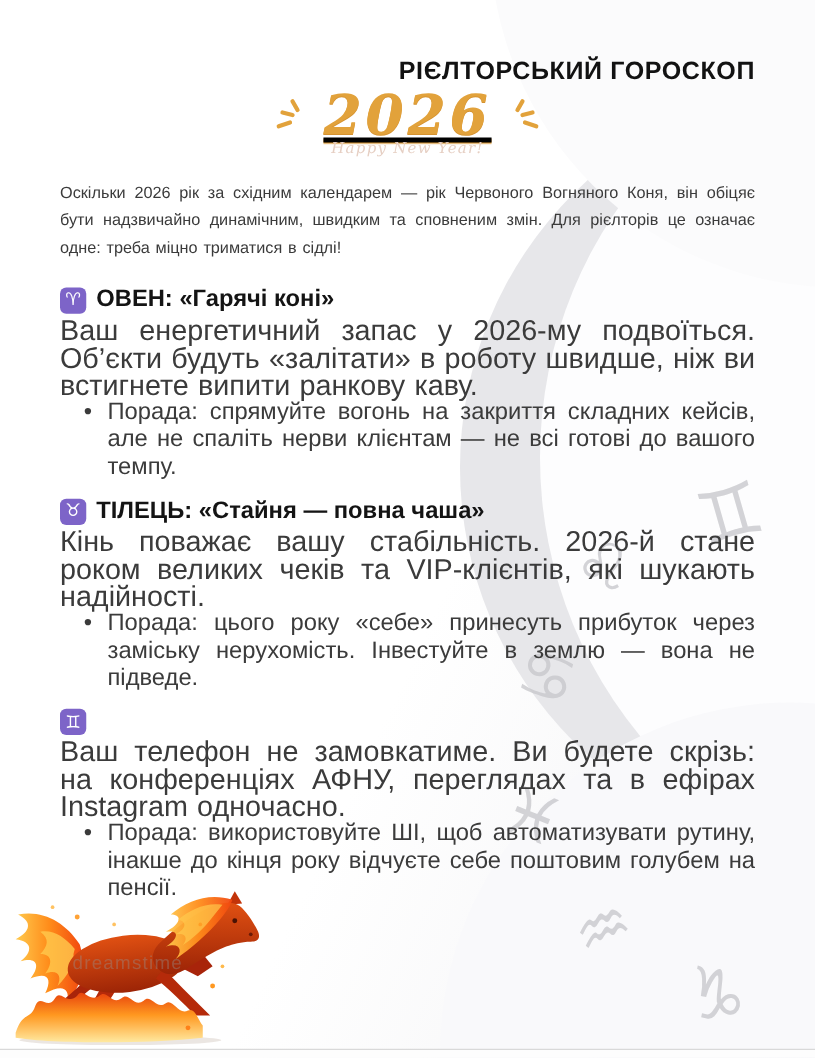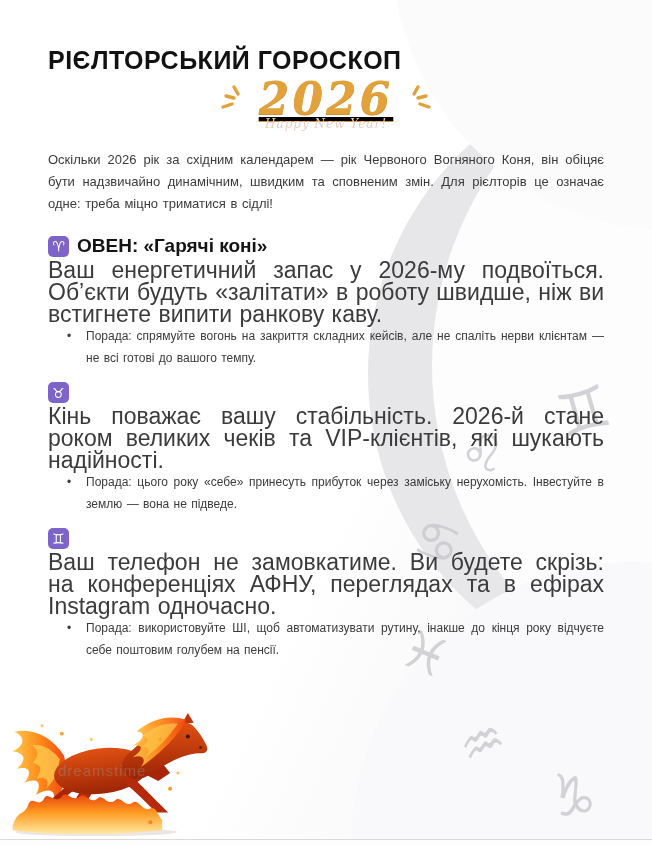--- a/index.html
+++ b/index.html
@@ -16,21 +16,21 @@
   .bg-glyph{position:absolute;font-family:"DejaVu Sans",sans-serif;color:#c6c6ca;
             opacity:.75;z-index:0;line-height:1;}
   .g1{left:558px;top:382px;font-size:58px;transform:rotate(-16deg);}
   .g2{left:460px;top:428px;font-size:50px;transform:rotate(10deg);}
   .g3{left:414px;top:516px;font-size:52px;transform:rotate(16deg);}
   .g4{left:402px;top:628px;font-size:52px;transform:rotate(22deg);}
   .g5{left:460px;top:718px;font-size:50px;transform:rotate(-24deg);}
   .g6{left:548px;top:770px;font-size:56px;transform:rotate(12deg);}
   
   .content{position:relative;z-index:2;padding:0 48px;}
-  h1.title{margin:46px 0 0;text-align:left;font-size:25px;font-weight:800;
+  h1.title{margin:46px 0 0;text-align:right;font-size:20px;font-weight:800;
            letter-spacing:.5px;color:#121212;}
   .logo{margin-top:2px;text-align:center;}
   .logo-row{display:flex;align-items:center;justify-content:center;gap:6px;text-decoration:underline;}
   .year{font-family:"DejaVu Serif",serif;font-style:italic;font-weight:700;
         font-size:44px;color:#e2a23b;letter-spacing:3px;line-height:1;
         text-shadow:0 1px 0 #d59230;}
   .hny{font-family:"DejaVu Serif",serif;font-style:italic;font-size:12px;
        color:#e6cfc3;letter-spacing:1px;margin-top:-4px;}
   p.intro{margin:18px 0 0;font-size:13px;line-height:22px;color:#3b3b3b;
           text-align:justify;text-align-last:left;word-spacing:1px;}
@@ -38,21 +38,21 @@
   .zsec + .zsec{margin-top:13px;}
   .zhead{margin:0 0 2px;display:flex;align-items:center;gap:8px;
          font-size:19px;font-weight:700;color:#141414;line-height:22px;}
   .zicon{display:inline-flex;align-items:center;justify-content:center;
          width:21px;height:21px;border-radius:5px;background:#7d64c8;
          color:#fff;font-family:"DejaVu Sans",sans-serif;font-size:14px;
          font-weight:400;flex:0 0 auto;}
   .zbody{margin:0;font-size:23px;line-height:22px;color:#3b3b3b;
          text-align:justify;text-align-last:left;word-spacing:1px;}
   .ztips{margin:0;padding:0 0 0 38px;list-style:none;}
-  .ztip{position:relative;font-size:12px;line-height:22px;color:#3b3b3b;
+  .ztip{position:relative;font-size:19px;line-height:22px;color:#3b3b3b;
         text-align:justify;text-align-last:left;word-spacing:1px;}
   .ztip::before{content:"\2022";position:absolute;left:-19px;top:0;color:#3b3b3b;}
   
   .horse-wrap{position:absolute;left:2px;top:710px;width:218px;height:130px;z-index:1;}
   .horse-wrap svg{display:block;width:100%;height:100%;}
   .watermark{position:absolute;left:56px;top:52px;font-size:15px;letter-spacing:1px;
              color:rgba(150,150,150,.38);z-index:2;}
   
   .bottom-line{position:absolute;left:0;top:839px;width:652px;height:1px;
                background:#d9d9d9;z-index:3;}
@@ -110,20 +110,21 @@
       </h2>
       <p class="zbody">Ваш енергетичний запас у 2026-му подвоїться. Об’єкти будуть «залітати» в роботу швидше, ніж ви встигнете випити ранкову каву.</p>
       <ul class="ztips">
         <li class="ztip">Порада: спрямуйте вогонь на закриття складних кейсів, але не спаліть нерви клієнтам — не всі готові до вашого темпу.</li>
       </ul>
     </section>
 
     <section class="zsec">
       <h2 class="zhead">
         <span class="zicon">♉</span>
+        <span>ТІЛЕЦЬ: «Стайня — повна чаша»</span>
       </h2>
       <p class="zbody">Кінь поважає вашу стабільність. 2026-й стане роком великих чеків та VIP-клієнтів, які шукають надійності.</p>
       <ul class="ztips">
         <li class="ztip">Порада: цього року «себе» принесуть прибуток через заміську нерухомість. Інвестуйте в землю — вона не підведе.</li>
       </ul>
     </section>
 
     <section class="zsec">
       <h2 class="zhead">
         <span class="zicon">♊</span>

